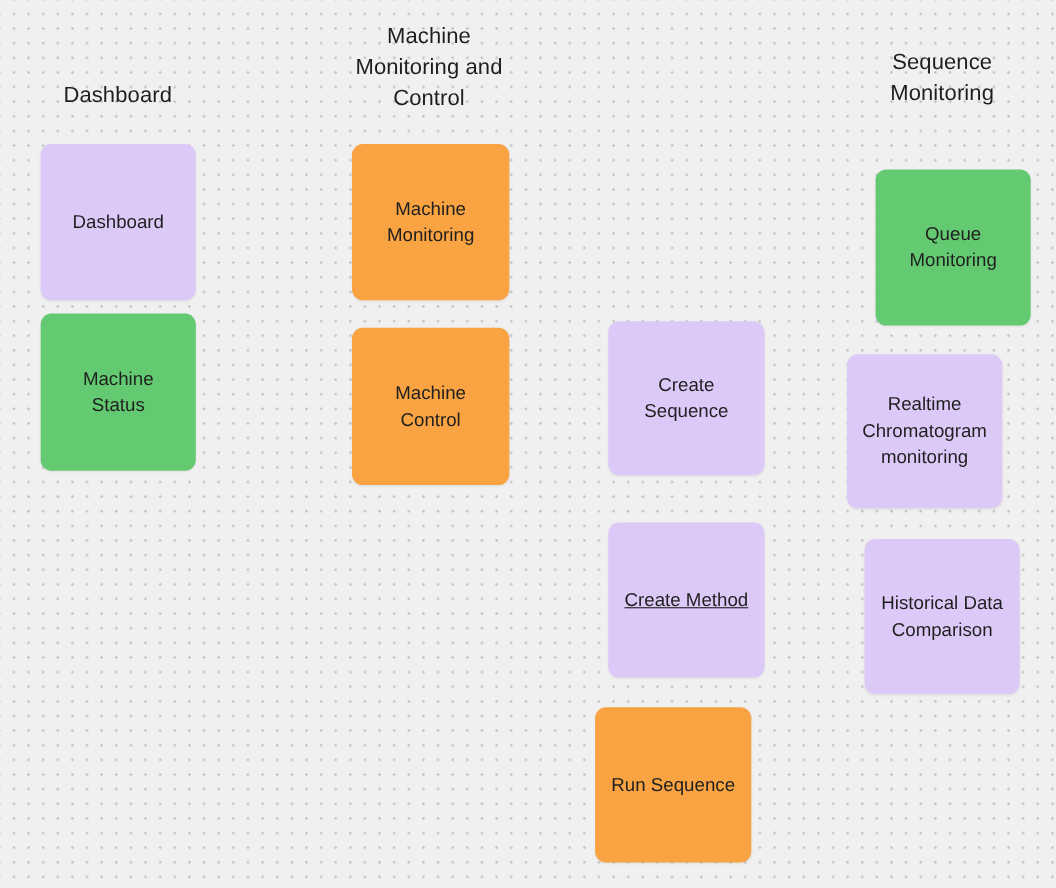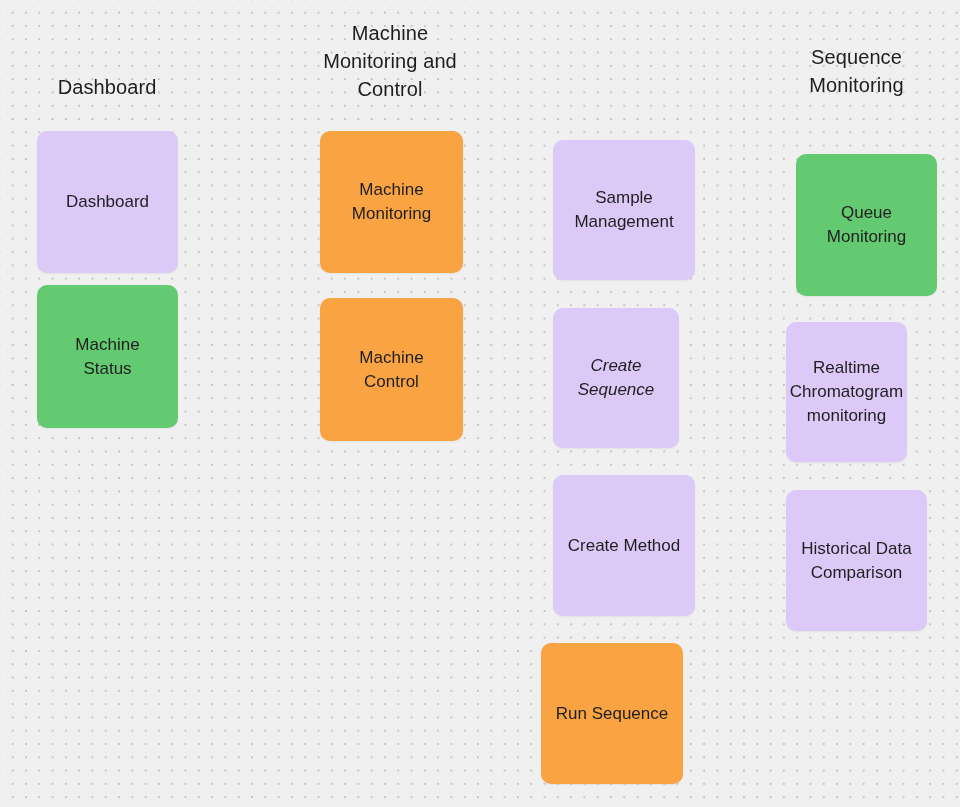--- a/index.html
+++ b/index.html
@@ -63,33 +63,31 @@
 
   <div class="card" style="left: 37px; top: 285px; width: 141px; height: 143px; background-color: rgb(100, 202, 114);">Machine
 Status</div>
 
   <div class="card" style="left: 320px; top: 131px; width: 143px; height: 142px; background-color: rgb(249, 163, 66);">Machine
 Monitoring</div>
 
   <div class="card" style="left: 320px; top: 298px; width: 143px; height: 143px; background-color: rgb(249, 163, 66);">Machine
 Control</div>
 
-  <div class="card" style="left: 553px; top: 140px; width: 142px; height: 140px; background-color: rgb(220, 201, 248);">Sample
-Management</div>
 
-  <div class="card" style="left: 553px; top: 308px; width: 126px; height: 140px; background-color: rgb(220, 201, 248); font-style: italic;">Create
+  <div class="card" style="left: 553px; top: 292px; width: 142px; height: 140px; background-color: rgb(220, 201, 248);">Create
 Sequence</div>
 
-  <div class="card" style="left: 553px; top: 475px; width: 142px; height: 141px; background-color: rgb(220, 201, 248);">Create Method</div>
+  <div class="card" style="left: 553px; top: 475px; width: 142px; height: 141px; background-color: rgb(220, 201, 248); text-decoration: underline;">Create Method</div>
 
   <div class="card" style="left: 541px; top: 643px; width: 142px; height: 141px; background-color: rgb(249, 163, 66);">Run Sequence</div>
 
   <div class="card" style="left: 796px; top: 154px; width: 141px; height: 142px; background-color: rgb(100, 202, 114);">Queue
 Monitoring</div>
 
-  <div class="card" style="left: 786px; top: 322px; width: 121px; height: 140px; background-color: rgb(220, 201, 248);">Realtime
+  <div class="card" style="left: 770px; top: 322px; width: 141px; height: 140px; background-color: rgb(220, 201, 248);">Realtime
 Chromatogram
 monitoring</div>
 
   <div class="card" style="left: 786px; top: 490px; width: 141px; height: 141px; background-color: rgb(220, 201, 248); border-radius: 10px;">Historical Data
 Comparison</div>
 
 </div>
 
 </body></html>

